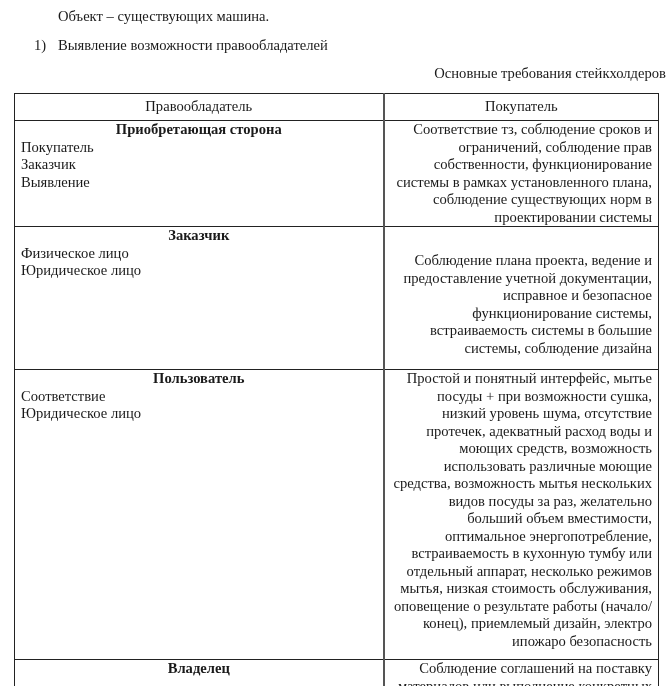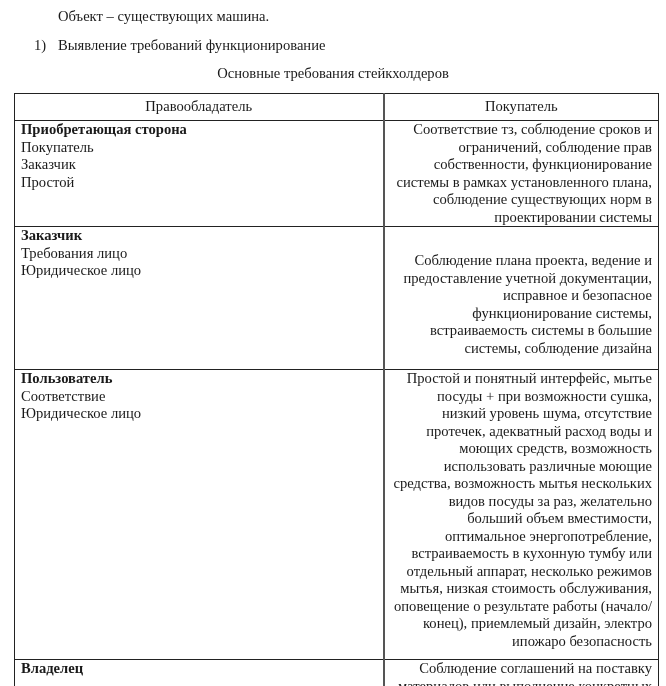--- a/index.html
+++ b/index.html
@@ -30,21 +30,21 @@
       display: flex;
     }
     .line-section .num {
       width: 24px;
     }
     .caption {
       position: absolute;
       left: 0;
       width: 666px;
       top: 64px;
-      text-align: center;
+      text-align: right;
       line-height: 18px;
     }
     table.stake {
       position: absolute;
       left: 14px;
       top: 93px;
       width: 644px;
       border-collapse: collapse;
       table-layout: fixed;
     }
@@ -61,37 +61,38 @@
       text-align: center;
       height: 26px;
       vertical-align: middle;
       padding-top: 0;
       padding-bottom: 0;
     }
     table.stake td.c-left { border-right: 2px solid #555; }
     th.c-left-h { border-right: 2px solid #555 !important; }
     .grp-title {
       font-weight: bold;
+      text-align: center;
     }
     .member { display: block; }
     td.req-cell { padding-left: 6px; padding-right: 4px; text-align: right; }
     .req-text { display: block; }
     tr.r1 td { height: 104px; }
     tr.r2 td { height: 117px; }
     tr.r3 td { height: 289px; }
     tr.r4 td { height: 52px; }
   </style>
 </head>
 <body>
 
 <div class="line-object">Объект – существующих машина.</div>
 
 <div class="line-section">
   <span class="num">1)</span>
-  <span>Выявление требований функционирование</span>
+  <span>Выявление возможности правообладателей</span>
 </div>
 
 <div class="caption">Основные требования стейкхолдеров</div>
 
 <table class="stake">
   <colgroup>
       <col class="c1">
       <col class="c2">
     </colgroup>
   <thead>
@@ -99,30 +100,30 @@
       <th class="c-left-h">Правообладатель</th>
       <th>Покупатель</th>
     </tr>
   </thead>
   <tbody>
     <tr class="r1">
       <td class="c-left">
         <span class="member grp-title">Приобретающая сторона</span>
         <span class="member">Покупатель</span>
         <span class="member">Заказчик</span>
-        <span class="member">Простой</span>
+        <span class="member">Выявление</span>
       </td>
       <td class="req-cell">
         <span class="req-text">Соответствие тз,  соблюдение сроков и ограничений, соблюдение прав собственности, функционирование системы в рамках установленного плана, соблюдение существующих норм в проектировании системы</span>
       </td>
     </tr>
     <tr class="r2">
       <td class="c-left">
         <span class="member grp-title">Заказчик</span>
-        <span class="member">Требования лицо</span>
+        <span class="member">Физическое лицо</span>
         <span class="member">Юридическое лицо</span>
       </td>
       <td class="req-cell" style="padding-top:25px">
         <span class="req-text">Соблюдение плана проекта, ведение и предоставление учетной документации, исправное и безопасное функционирование системы, встраиваемость системы в большие системы, соблюдение дизайна</span>
       </td>
     </tr>
     <tr class="r3">
       <td class="c-left">
         <span class="member grp-title">Пользователь</span>
         <span class="member">Соответствие</span>

